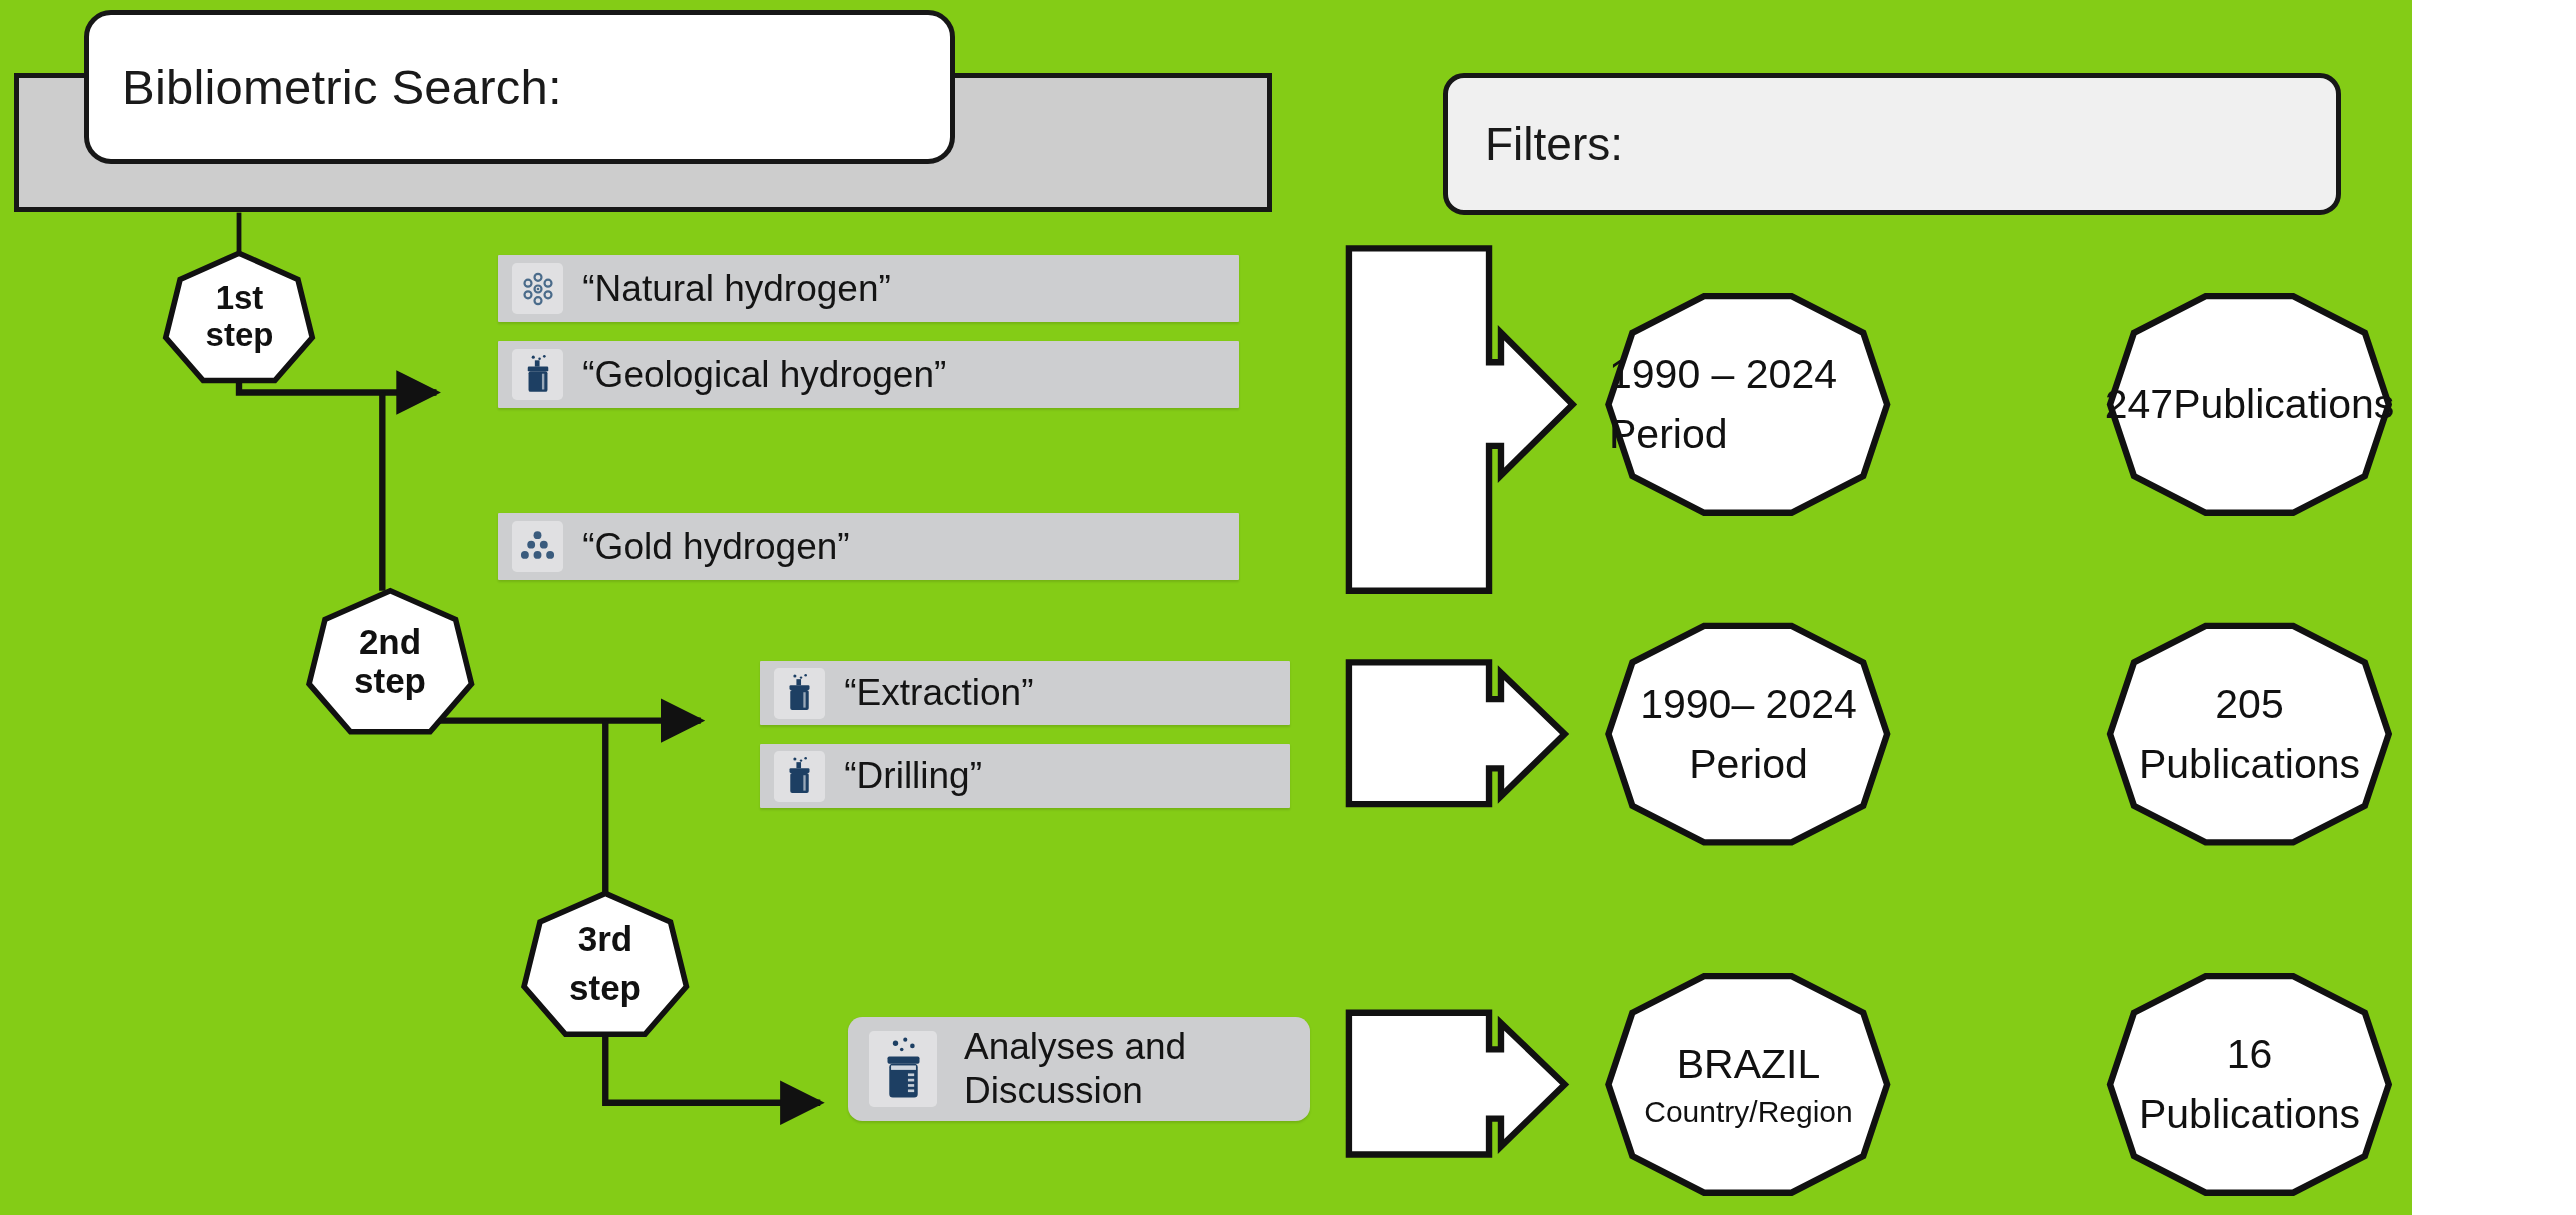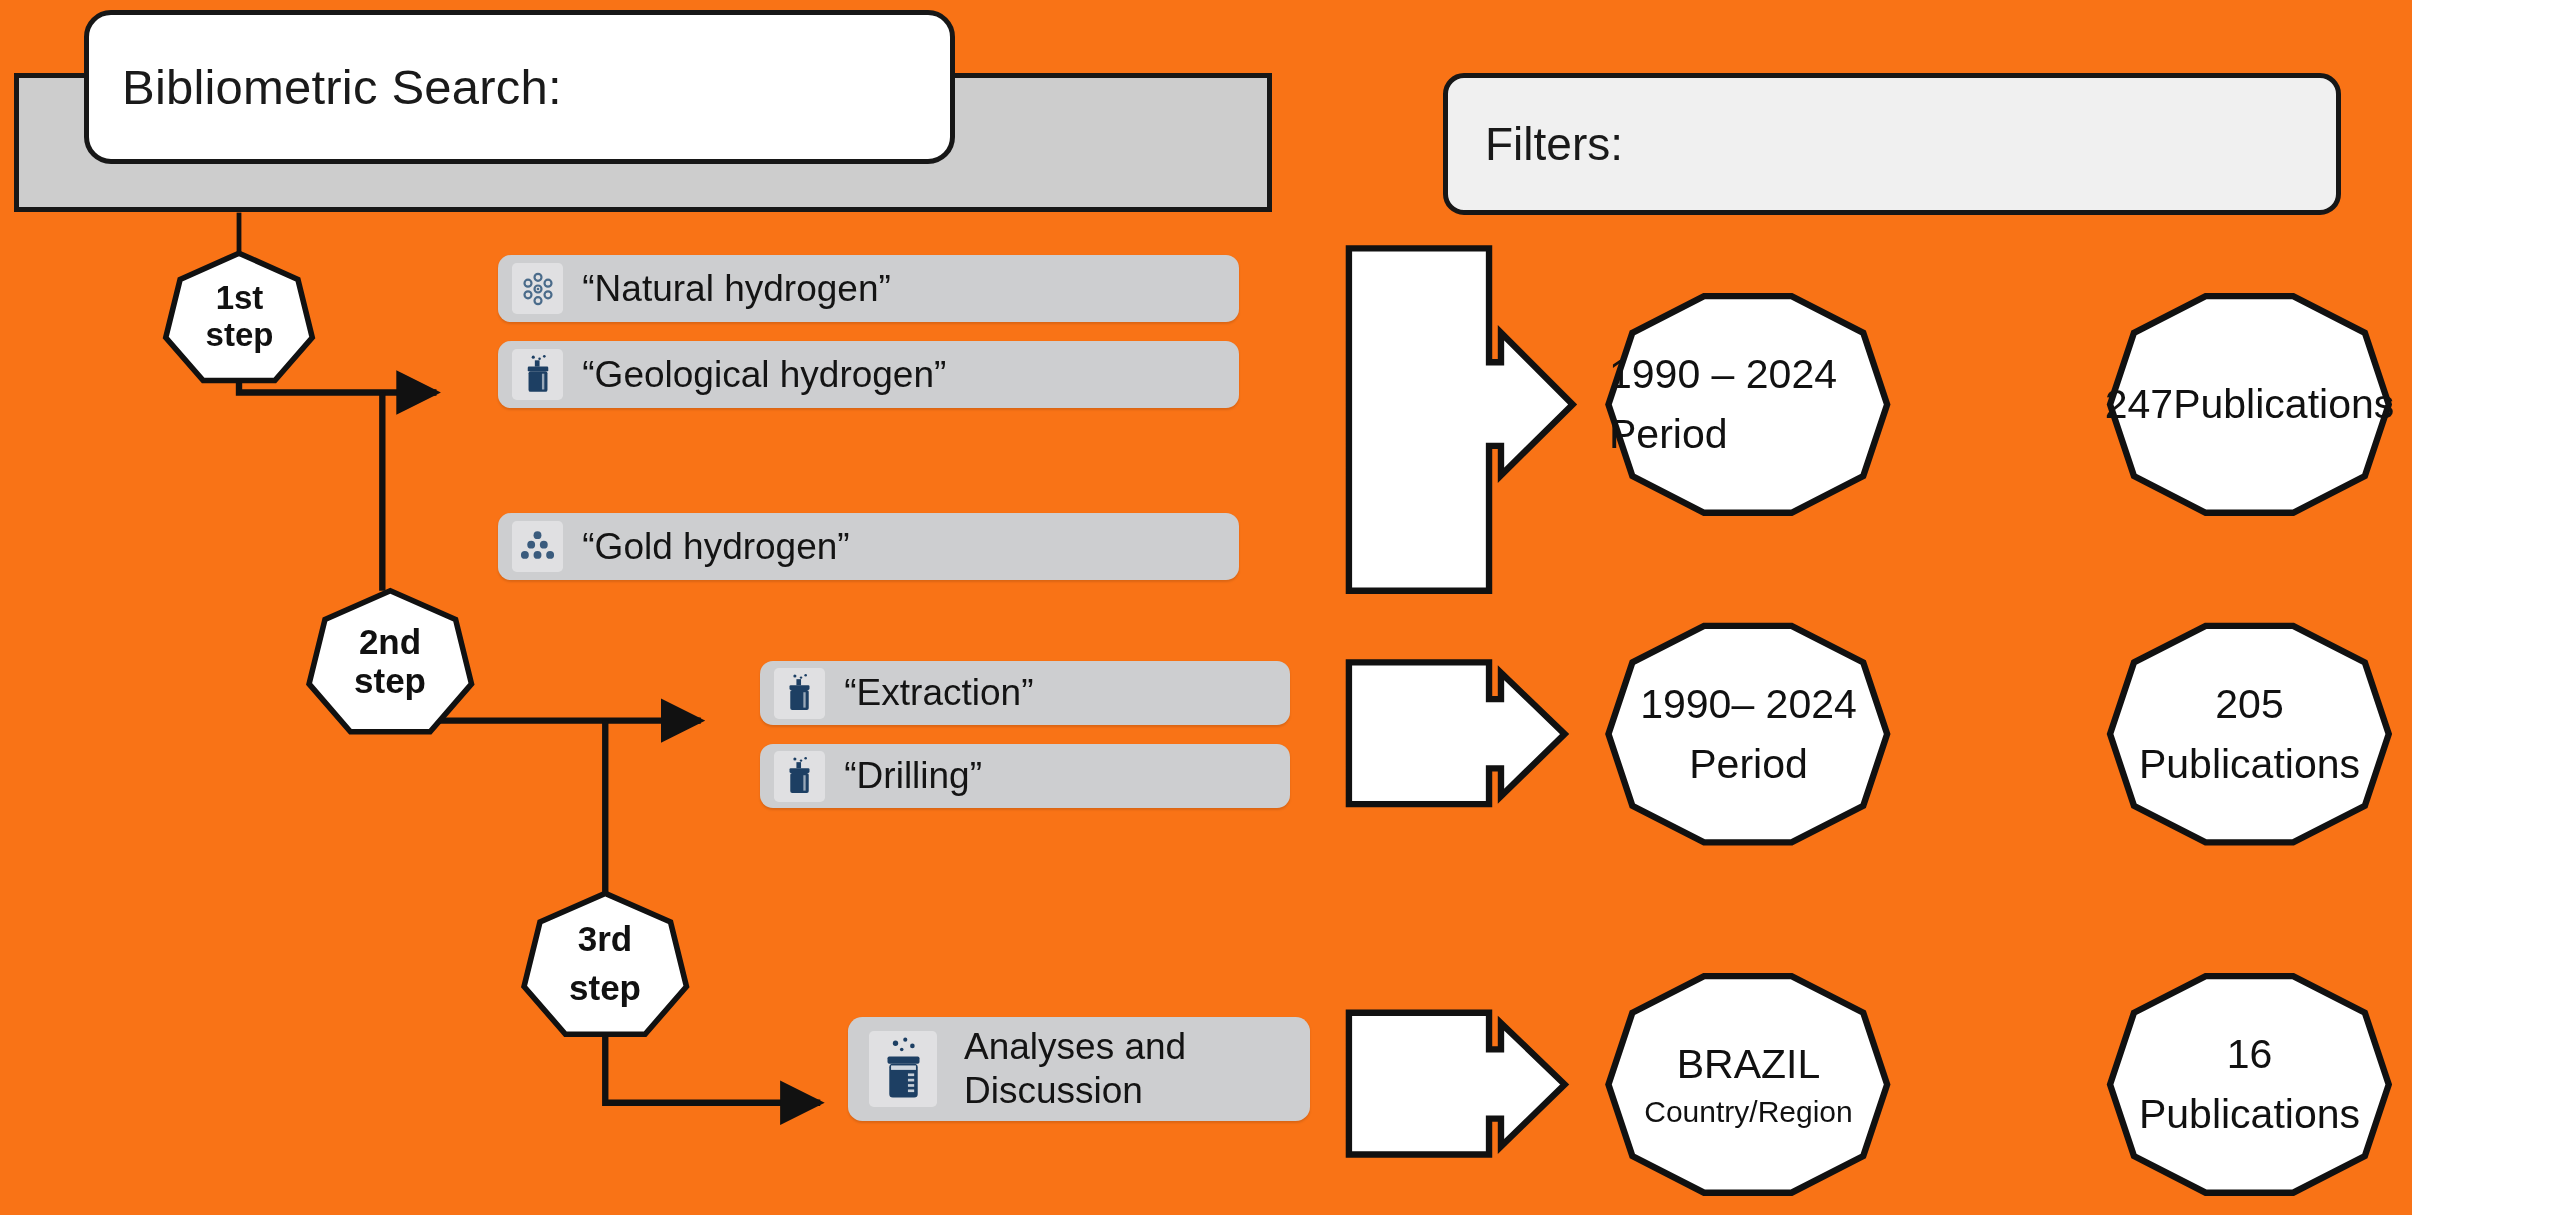--- a/index.html
+++ b/index.html
@@ -7,21 +7,21 @@
     padding: 0;
     background: #ffffff;
   }
   body {
     font-family: "Liberation Sans", sans-serif;
   }
   #stage {
     position: relative;
     width: 2412px;
     height: 1215px;
-    background: #f97316;
+    background: #84cc16;
     overflow: hidden;
   }
   .abs { position: absolute; }
 
   
   .banner {
     left: 14.3px; top: 73px;
     width: 1258px; height: 139px;
     background: #cdcdcd;
     border: 5.6px solid #171717;
@@ -58,21 +58,21 @@
   .filters-card-text {
     padding-left: 37px;
     font-size: 46px;
     color: #1a1a1a;
     white-space: nowrap;
   }
 
   
   .pill {
     background: #cdced0;
-    border-radius: 13px;
+    border-radius: 1px;
     box-sizing: border-box;
     display: flex;
     align-items: center;
     box-shadow: 0 1.6px 2.4px rgba(0,0,0,.12);
   }
   .pill .ico {
     width: 51px; height: 51px;
     margin-left: 14.3px;
     background: rgba(255,255,255,.38);
     border-radius: 4.8px;

